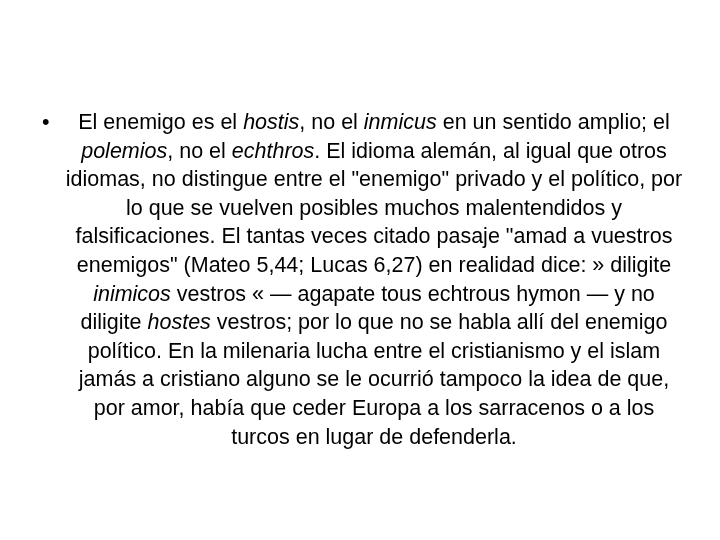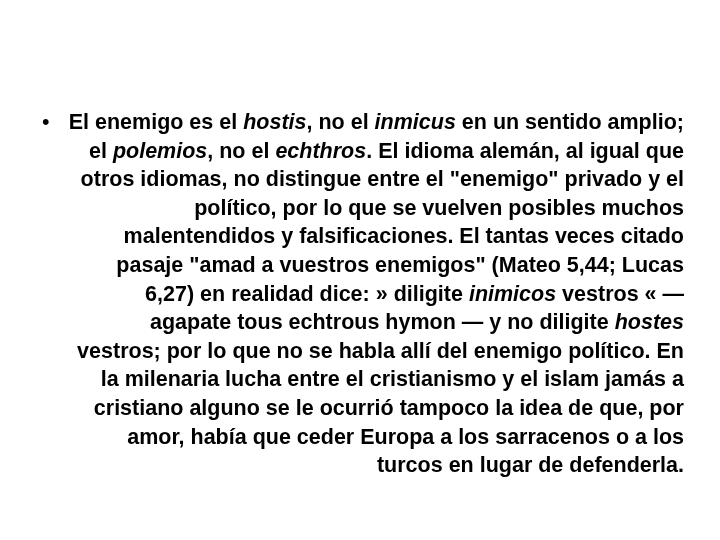--- a/index.html
+++ b/index.html
@@ -36,22 +36,21 @@
     flex: 0 0 auto;
     width: 28px;
     text-align: left;
     padding-left: 6px;
     font-size: 21.5px;
     line-height: 28.6px;
     box-sizing: border-box;
   }
   .bullet-text {
     flex: 1 1 auto;
-    text-align: right;
-    font-weight: bold;
+    text-align: center;
   }
   .bullet-text i {
     font-style: italic;
   }
 </style>
 </head>
 <body>
 
 <div class="slide">
   <div class="content-block">

